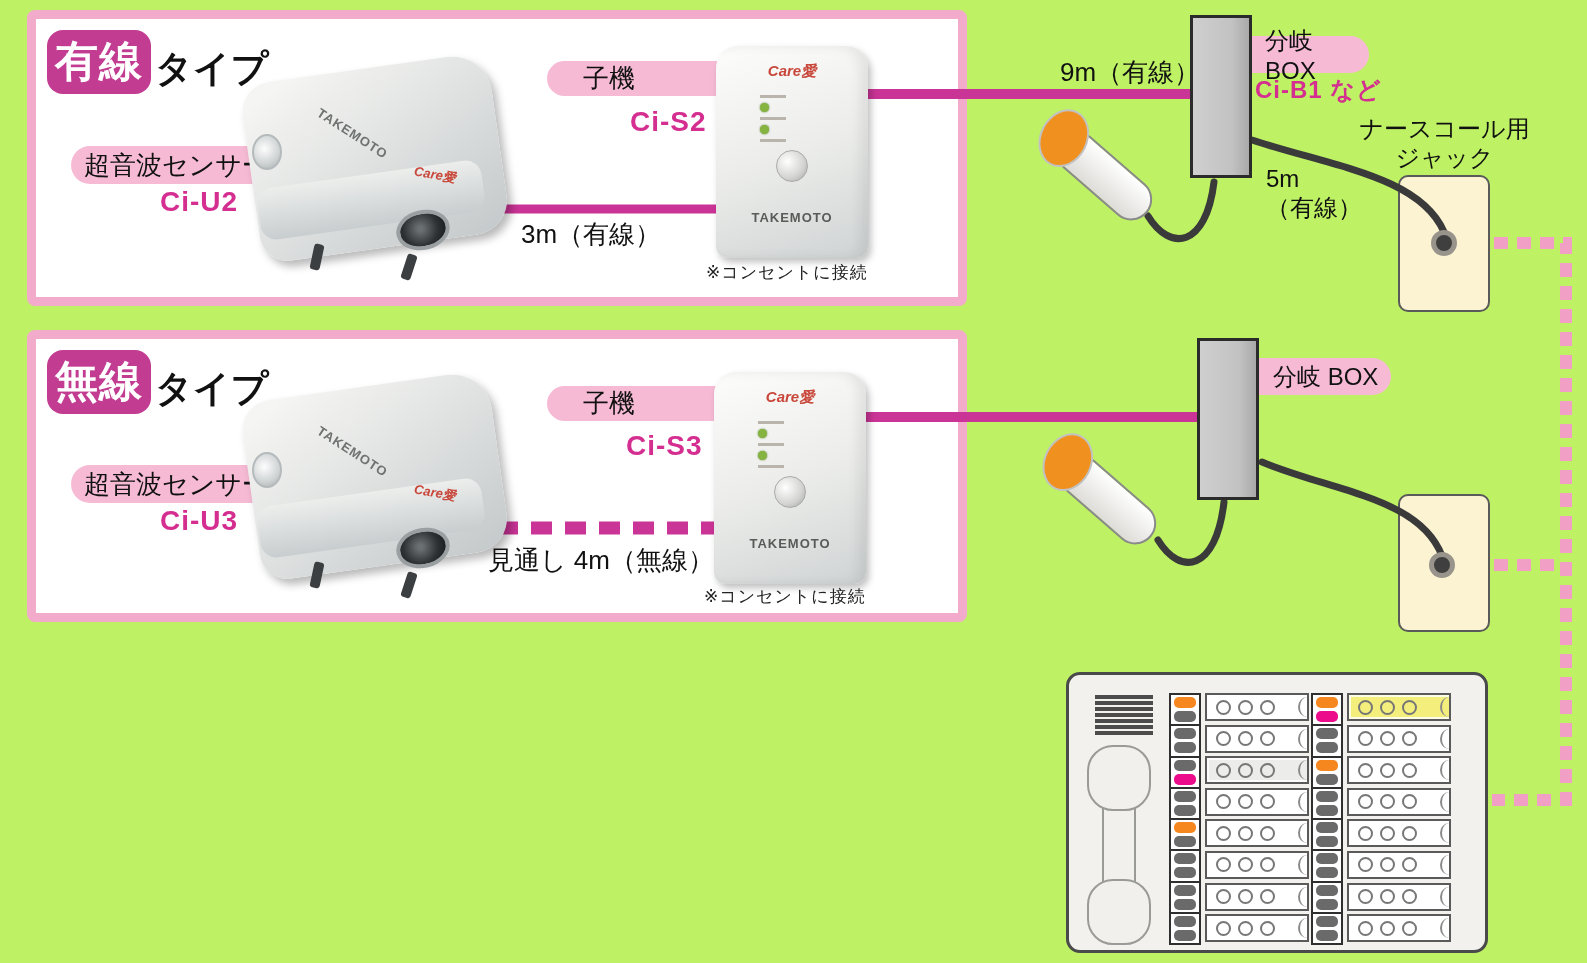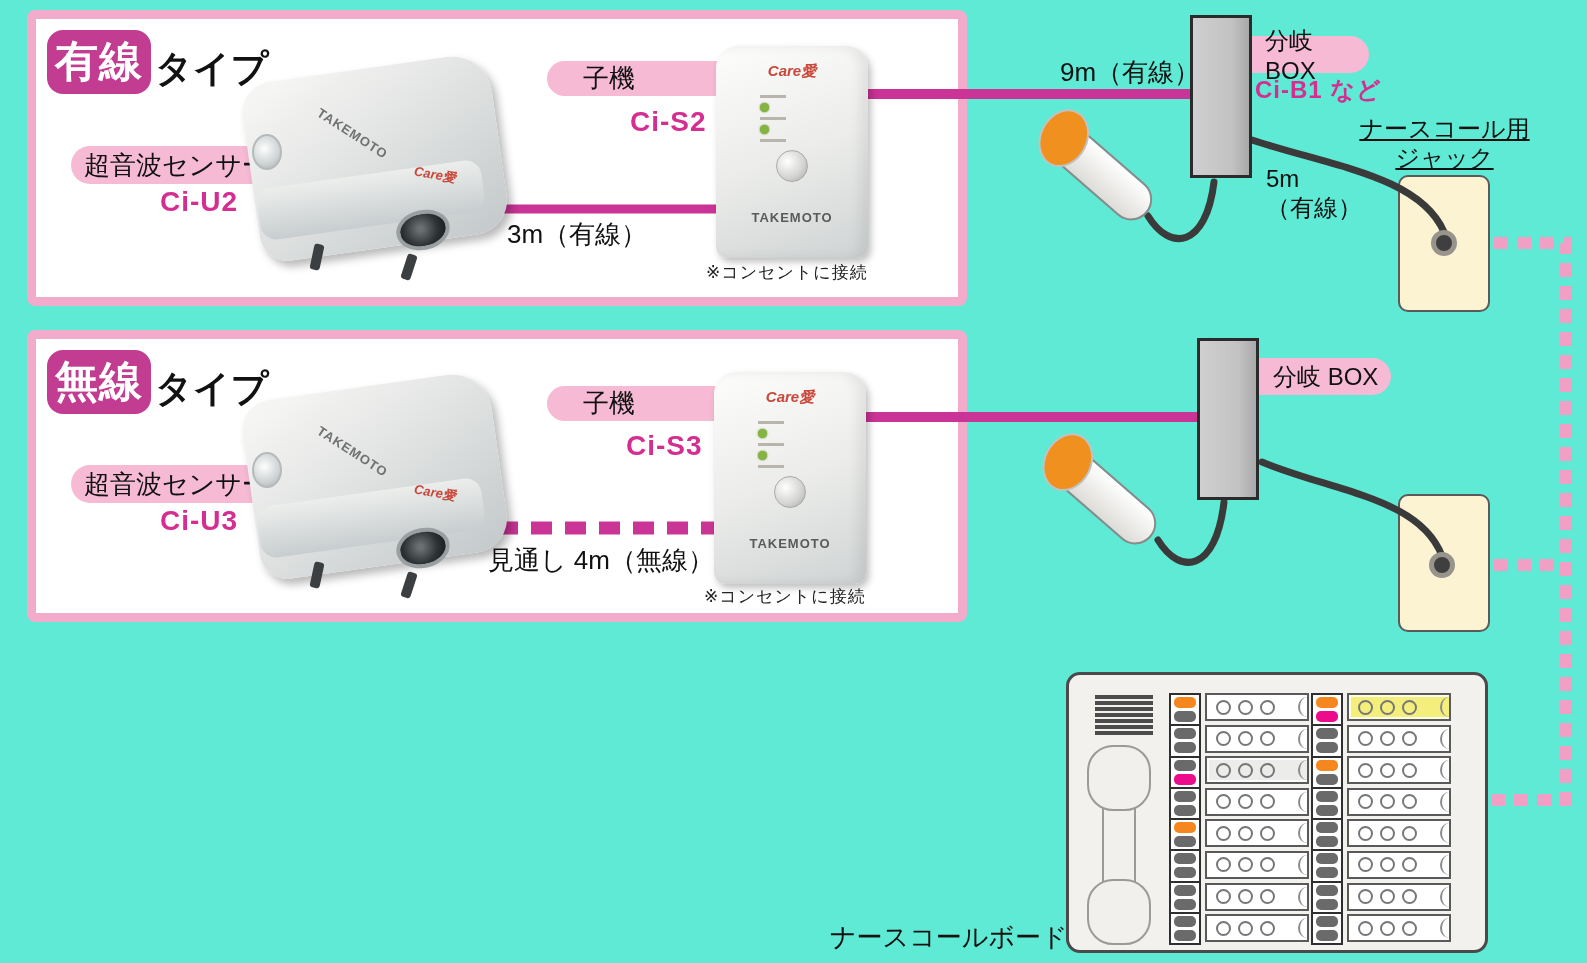--- a/index.html
+++ b/index.html
@@ -1,18 +1,18 @@
 <!DOCTYPE html>
 <html><head>
 <meta charset="utf-8">
 <style>
   * { box-sizing: border-box; margin: 0; padding: 0; }
   html,body { background:#fff; }
   body { font-family: "Liberation Sans", "DejaVu Sans", sans-serif; }
-  .canvas { position:relative; width:1587px; height:963px; background:#5eead4; overflow:hidden; }
+  .canvas { position:relative; width:1587px; height:963px; background:#bef264; overflow:hidden; }
 
   
   .wires { position:absolute; left:0; top:0; z-index:3; pointer-events:none; }
   .group-box { position:absolute; border:9px solid #f2abcb; border-radius:8px; background:#fff; z-index:1; }
   .jack-panel { position:absolute; width:92px; background:#fcf3d2; border:2px solid #5a5a5a; border-radius:10px; z-index:2; }
   .branch-box { position:absolute; width:62px; background:linear-gradient(90deg,#cfcfcf,#c2c2c2 70%,#a9a9a9); border:3px solid #2b2b2b; z-index:4; }
   .jack-plug { position:absolute; width:26px; height:26px; border-radius:50%; background:#3f3f3f; border:5px solid #98948c; z-index:6; }
 
   
   .type-badge { position:absolute; width:104px; height:64px; background:#c23c92; border-radius:16px;
@@ -21,21 +21,21 @@
   .type-suffix { position:absolute; font-size:37px; font-weight:bold; color:#111; z-index:5; }
   .label-pill { position:absolute; height:38px; background:#f6bad4; border-radius:19px 0 0 19px;
     display:flex; align-items:center; font-size:26px; color:#111; padding-left:13px; z-index:2; }
   .branch-pill { position:absolute; height:37px; background:#f6bad4; border-radius:0 19px 19px 0;
     display:flex; align-items:center; font-size:24px; color:#111; padding-left:16px; z-index:2; }
   .model-text { position:absolute; font-size:28px; font-weight:bold; color:#d42e90; letter-spacing:1px; z-index:5; }
   .model-sm { font-size:24px; }
   .dist-text { position:absolute; font-size:26px; color:#111; z-index:5; white-space:nowrap; }
   .note-text { position:absolute; font-size:17px; color:#222; letter-spacing:1px; z-index:5; white-space:nowrap; }
   .multi-line { line-height:29px; }
-  .center-text { text-align:center;text-decoration:underline; }
+  .center-text { text-align:center; }
 
   
   .child-device { position:absolute; width:152px; height:212px; z-index:4;
     border-radius:22px 22px 12px 12px;
     background:linear-gradient(160deg,#fbfbf9 5%,#ecedeb 50%,#cfd3d3 100%);
     box-shadow:3px 4px 7px rgba(0,0,0,.25), inset -8px 0 12px rgba(0,0,0,.07); }
   .cd-logo { color:#c8473a; font-size:15px; font-style:italic; font-weight:bold; text-align:center; padding-top:16px; }
   .cd-leds { width:64px; margin:14px 0 0 44px; }
   .cd-led-row { display:flex; align-items:center; gap:5px; margin-bottom:5px; }
   .cd-tag { width:26px; height:3px; background:#b9b4ac; }
@@ -140,21 +140,21 @@
     <div class="sd-body"></div>
     <div class="sd-band"></div>
     <div class="sd-eye"></div>
     <span class="sd-brand">TAKEMOTO</span>
     <span class="sd-logo">Care愛</span>
     <div class="sd-lens"></div>
     <div class="sd-leg l1"></div>
     <div class="sd-leg l2"></div>
   </div>
 
-  <span class="dist-text" style="left:507px; top:217px;">3m（有線）</span>
+  <span class="dist-text" style="left:521px; top:217px;">3m（有線）</span>
 
   <div class="label-pill" style="left:547px; top:61px; width:218px; height:35px; padding-left:36px;">
     <span>子機</span>
   </div>
   <span class="model-text" style="left:630px; top:106px;">Ci-S2</span>
 
   <div class="child-device" style="left:716px; top:46px;">
     <div class="cd-logo">Care愛</div>
     <div class="cd-leds">
       <div class="cd-led-row">
@@ -261,21 +261,20 @@
   </div>
 
   <div class="handset" style="left:1054px; top:442px;">
     <div class="hs-body"></div>
     <div class="hs-cap"></div>
   </div>
 
   <div class="jack-panel" style="left:1398px; top:494px; height:138px;"></div>
   <div class="jack-plug" style="left:1429px; top:552px;"></div>
 
-  <span class="dist-text" style="left:830px; top:920px;">ナースコールボード</span>
   <div class="board">
     <div class="speaker">
       <div></div>
         <div></div>
         <div></div>
         <div></div>
         <div></div>
         <div></div>
         <div></div>
     </div>

